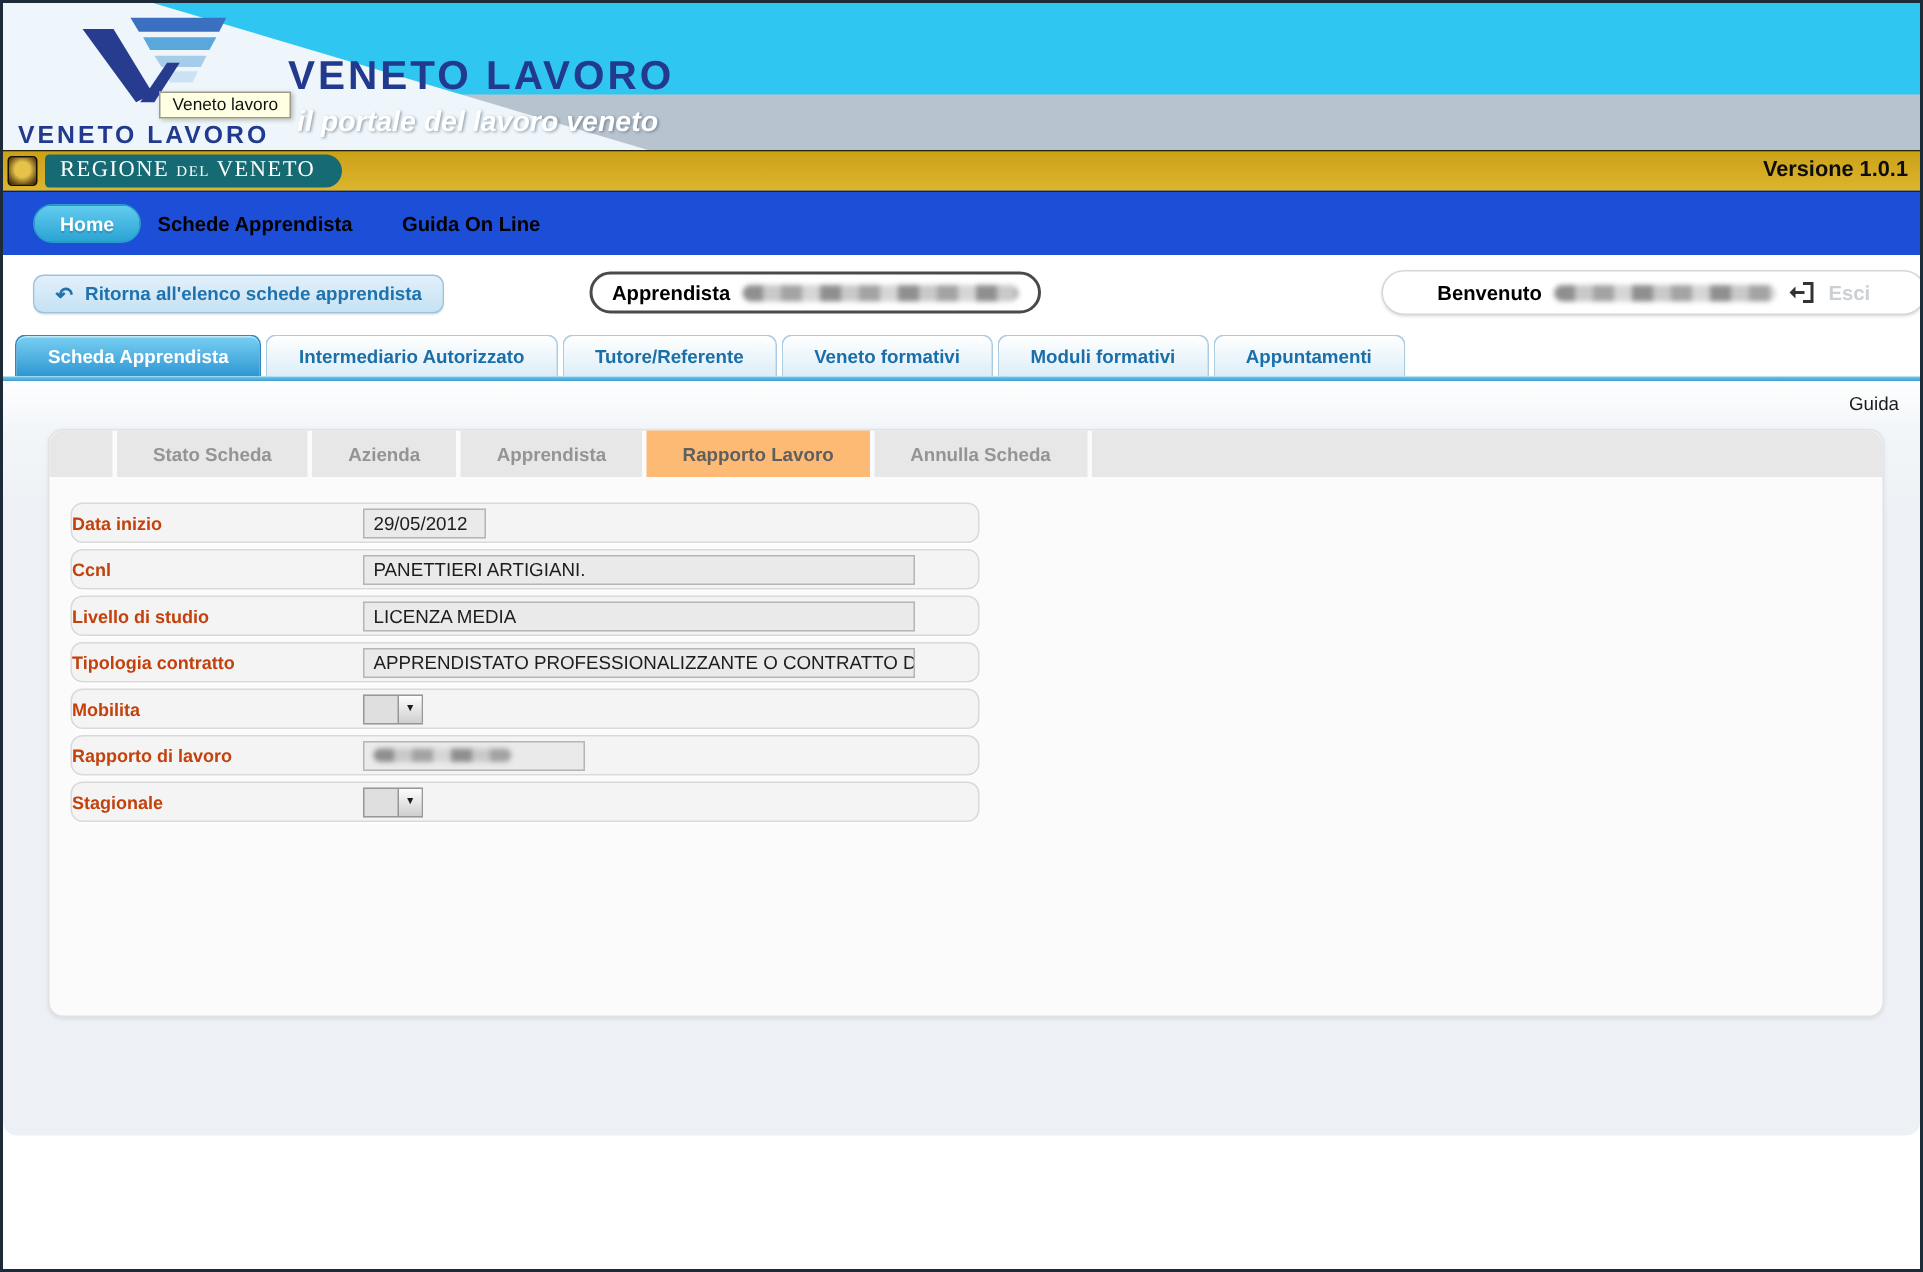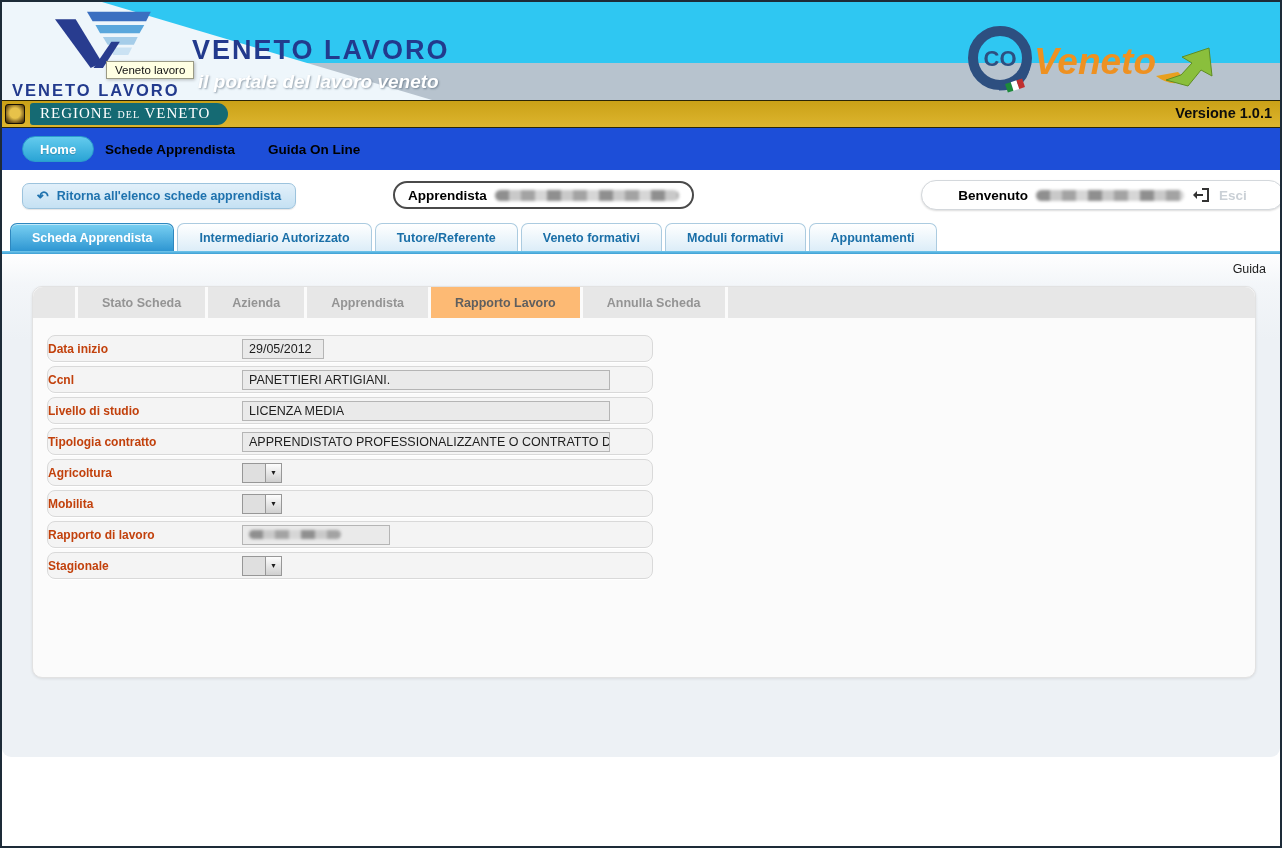--- a/index.html
+++ b/index.html
@@ -121,35 +121,20 @@
         <polygon points="2,12 24,12 52,58 40,64" fill="#283c8f"></polygon>
         <polygon points="43,64 62,36 71,36 53,64" fill="#283c8f"></polygon>
       </svg>
     </div>
     <div class="vl-caption">VENETO LAVORO</div>
     <div class="tooltip">Veneto lavoro</div>
 
     <div class="big-title">VENETO LAVORO</div>
     <div class="subtitle">il portale del lavoro veneto</div>
 
-    <div class="co-logo">
-      <svg width="265" height="78" viewBox="0 0 265 78">
-        <circle cx="40" cy="40" r="27" fill="none" stroke="#2d4f80" stroke-width="10"></circle>
-        <path d="M67,40 q1,29 -28,29" fill="none" stroke="#2d4f80" stroke-width="7"></path>
-        <text x="40" y="48" text-anchor="middle" font-size="22" font-weight="bold" fill="#2d4f80">CO</text>
-        <g transform="rotate(-18 52 68)">
-          <rect x="46" y="64" width="6" height="9" fill="#1d8a3a"></rect>
-          <rect x="52" y="64" width="6" height="9" fill="#ffffff"></rect>
-          <rect x="58" y="64" width="6" height="9" fill="#c03030"></rect>
-        </g>
-        <text x="74" y="56" font-size="37" font-style="italic" font-weight="bold" fill="#ee9121">Veneto</text>
-        <path d="M196,58 q16,12 30,4 l-8,-8 z" fill="#e8a01e"></path>
-        <path d="M206,62 L228,68 L241,52 L252,58 L249,30 L222,39 L232,45 L221,57 Z" fill="#8abf3c" stroke="#5f8d22" stroke-width="1"></path>
-      </svg>
-    </div>
   </div>
 
   <div class="gold-bar">
     <div class="lion"></div>
     <div class="region-pill">
       <span>REGIONE</span>
       <span class="sm" style="text-transform:uppercase;">del</span>
       <span>VENETO</span>
     </div>
     <div class="version">Versione 1.0.1</div>
@@ -232,53 +217,45 @@
           </div>
         </div>
 
         <div class="frow">
           <div class="flabel">Tipologia contratto</div>
           <div class="ffield">
             <div class="finput wide">APPRENDISTATO PROFESSIONALIZZANTE O CONTRATTO DI MESTIER</div>
           </div>
         </div>
 
-        <div class="frow">
-          <div class="flabel">Agricoltura</div>
+
+        <div class="frow">
+          <div class="flabel">Mobilita</div>
           <div class="ffield">
             <div class="fselect">
               <span class="sel-btn">▼</span>
             </div>
           </div>
         </div>
 
         <div class="frow">
-          <div class="flabel">Mobilita</div>
+          <div class="flabel">Rapporto di lavoro</div>
+          <div class="ffield">
+            <div class="finput redacted">
+              <span class="smudge red-smudge"></span>
+            </div>
+          </div>
+        </div>
+
+        <div class="frow">
+          <div class="flabel">Stagionale</div>
           <div class="ffield">
             <div class="fselect">
               <span class="sel-btn">▼</span>
             </div>
           </div>
         </div>
 
-        <div class="frow">
-          <div class="flabel">Rapporto di lavoro</div>
-          <div class="ffield">
-            <div class="finput redacted">
-              <span class="smudge red-smudge"></span>
-            </div>
-          </div>
-        </div>
-
-        <div class="frow">
-          <div class="flabel">Stagionale</div>
-          <div class="ffield">
-            <div class="fselect">
-              <span class="sel-btn">▼</span>
-            </div>
-          </div>
-        </div>
-
       </div>
     </div>
   </div>
 
 </div>
 
 </body></html>

